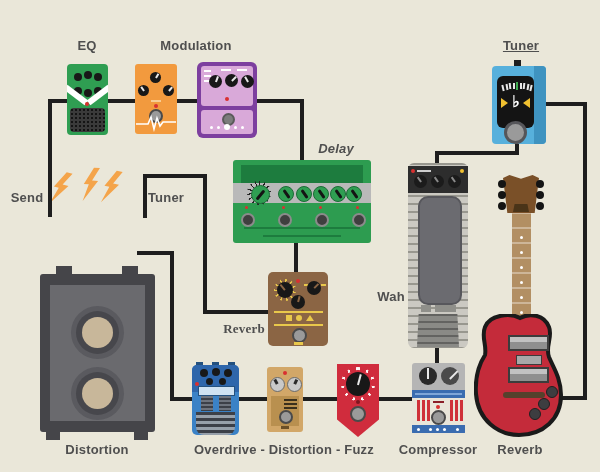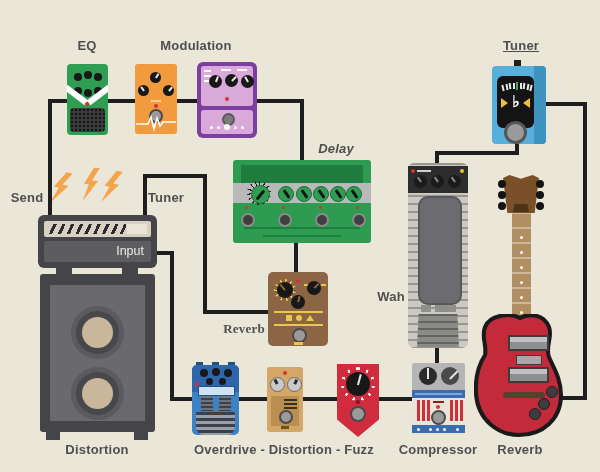--- a/index.html
+++ b/index.html
@@ -281,29 +281,20 @@
     <div class="wah-heel"></div>
   </div>
 
   <svg class="abs" style="left:52px;top:167px;z-index:2;" width="82" height="50" viewBox="0 0 82 50">
     <g fill="var(--bolt)">
       <path transform="translate(6,3) rotate(14)" d="M9 0 L0 17 L5 17 L0 34 L14 13 L8 13 L15 0 Z"></path>
       <path transform="translate(33,0) rotate(4)" d="M9 0 L0 17 L5 17 L0 34 L14 13 L8 13 L15 0 Z"></path>
       <path transform="translate(56,2) rotate(12)" d="M9 0 L0 17 L5 17 L0 34 L14 13 L8 13 L15 0 Z"></path>
     </g>
   </svg>
-  <div class="pedal amp-head">
-    <div class="amp-strip">
-      <div class="amp-strip-knobs"></div>
-      <div class="amp-strip-cap"></div>
-    </div>
-    <div class="amp-panel2">
-      <div class="amp-input">Input</div>
-    </div>
-  </div>
   <div class="conn" style="left:56px;top:266px;z-index:2;"></div>
   <div class="conn" style="left:122px;top:266px;z-index:2;"></div>
   <div class="pedal amp-cab">
     <div class="cab-inner">
       <div class="spk" style="left:21px;top:21px;width:53px;height:53px;background:#5a5a5f;"></div>
       <div class="spk" style="left:26px;top:26px;width:43px;height:43px;background:#47474c;"></div>
       <div class="spk" style="left:32px;top:32px;width:31px;height:31px;background:var(--speaker-tan);"></div>
       <div class="spk" style="left:21px;top:82px;width:53px;height:53px;background:#5a5a5f;"></div>
       <div class="spk" style="left:26px;top:87px;width:43px;height:43px;background:#47474c;"></div>
       <div class="spk" style="left:32px;top:93px;width:31px;height:31px;background:var(--speaker-tan);"></div>

